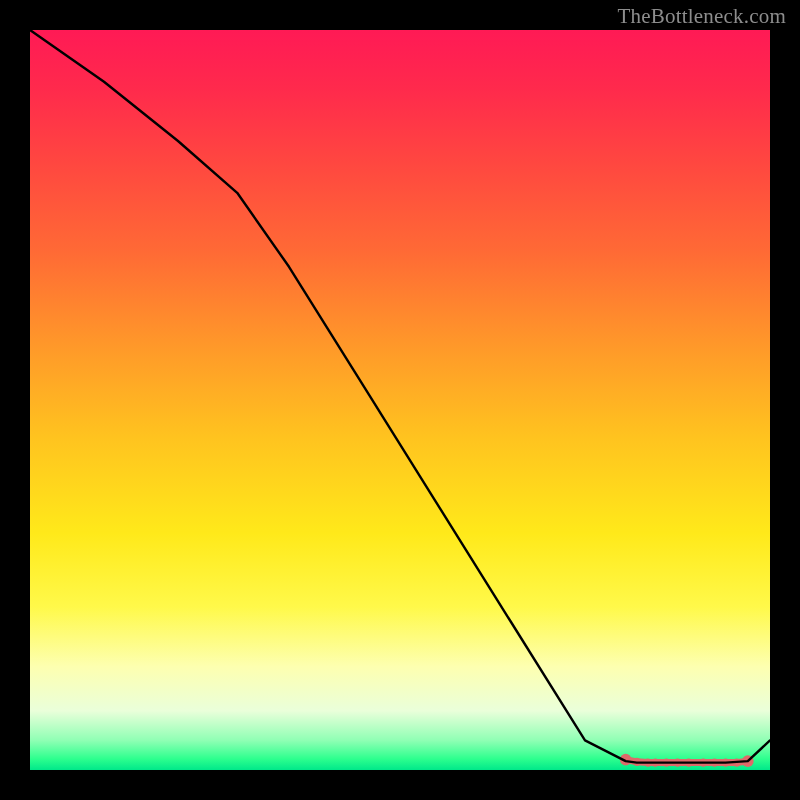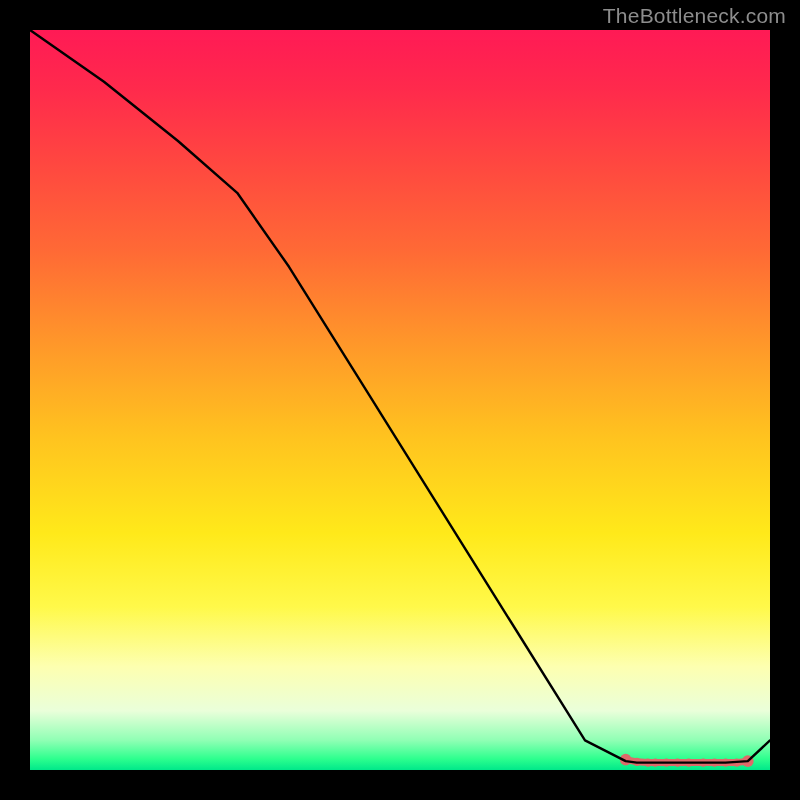--- a/index.html
+++ b/index.html
@@ -37,21 +37,21 @@
     left: 30px;
     top: 30px;
     width: 740px;
     height: 740px;
     pointer-events: none;
   }
   .watermark {
     position: absolute;
     top: 4px;
     right: 14px;
-    font-family: Liberation Sans, sans-serif;
+    font-family: Liberation Serif, serif;
     font-size: 21px;
     color: #8d8d8d;
     letter-spacing: 0.2px;
   }
 </style>
 </head>
 <body>
 
 <div class="stage">
   <div class="plot-area"></div>

